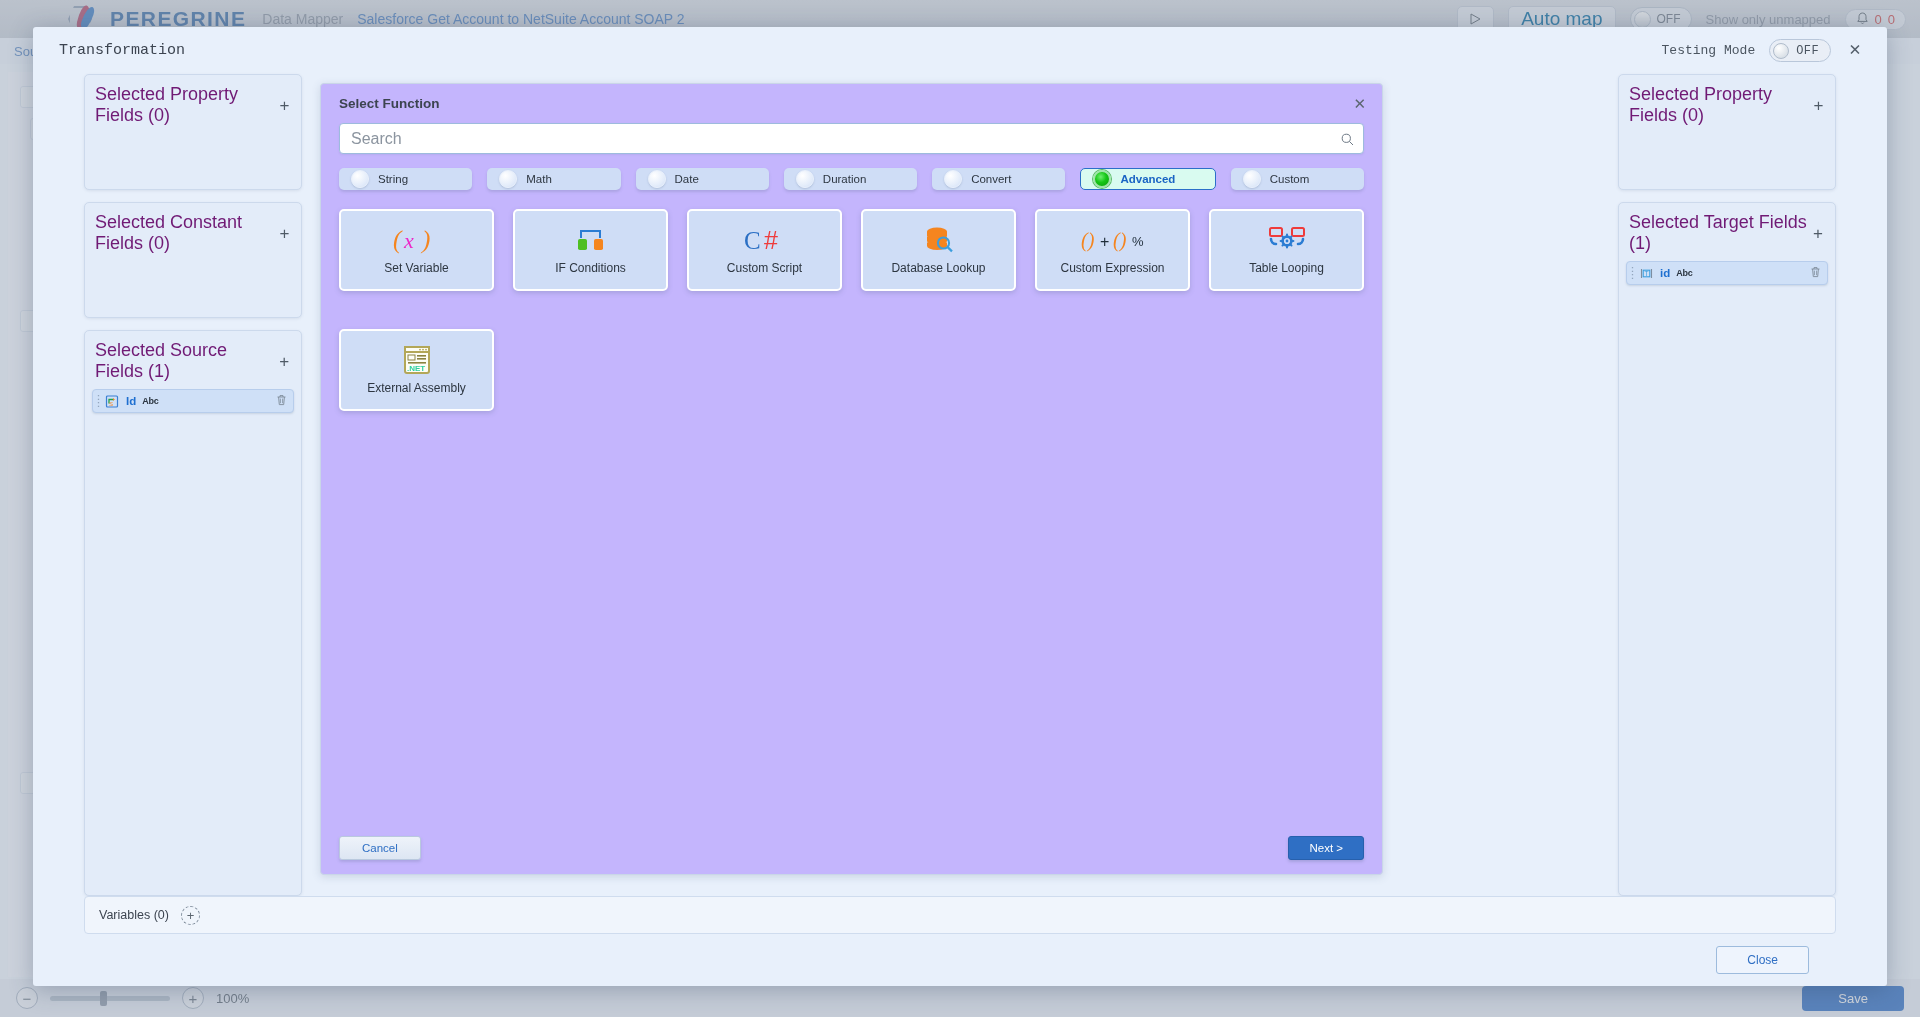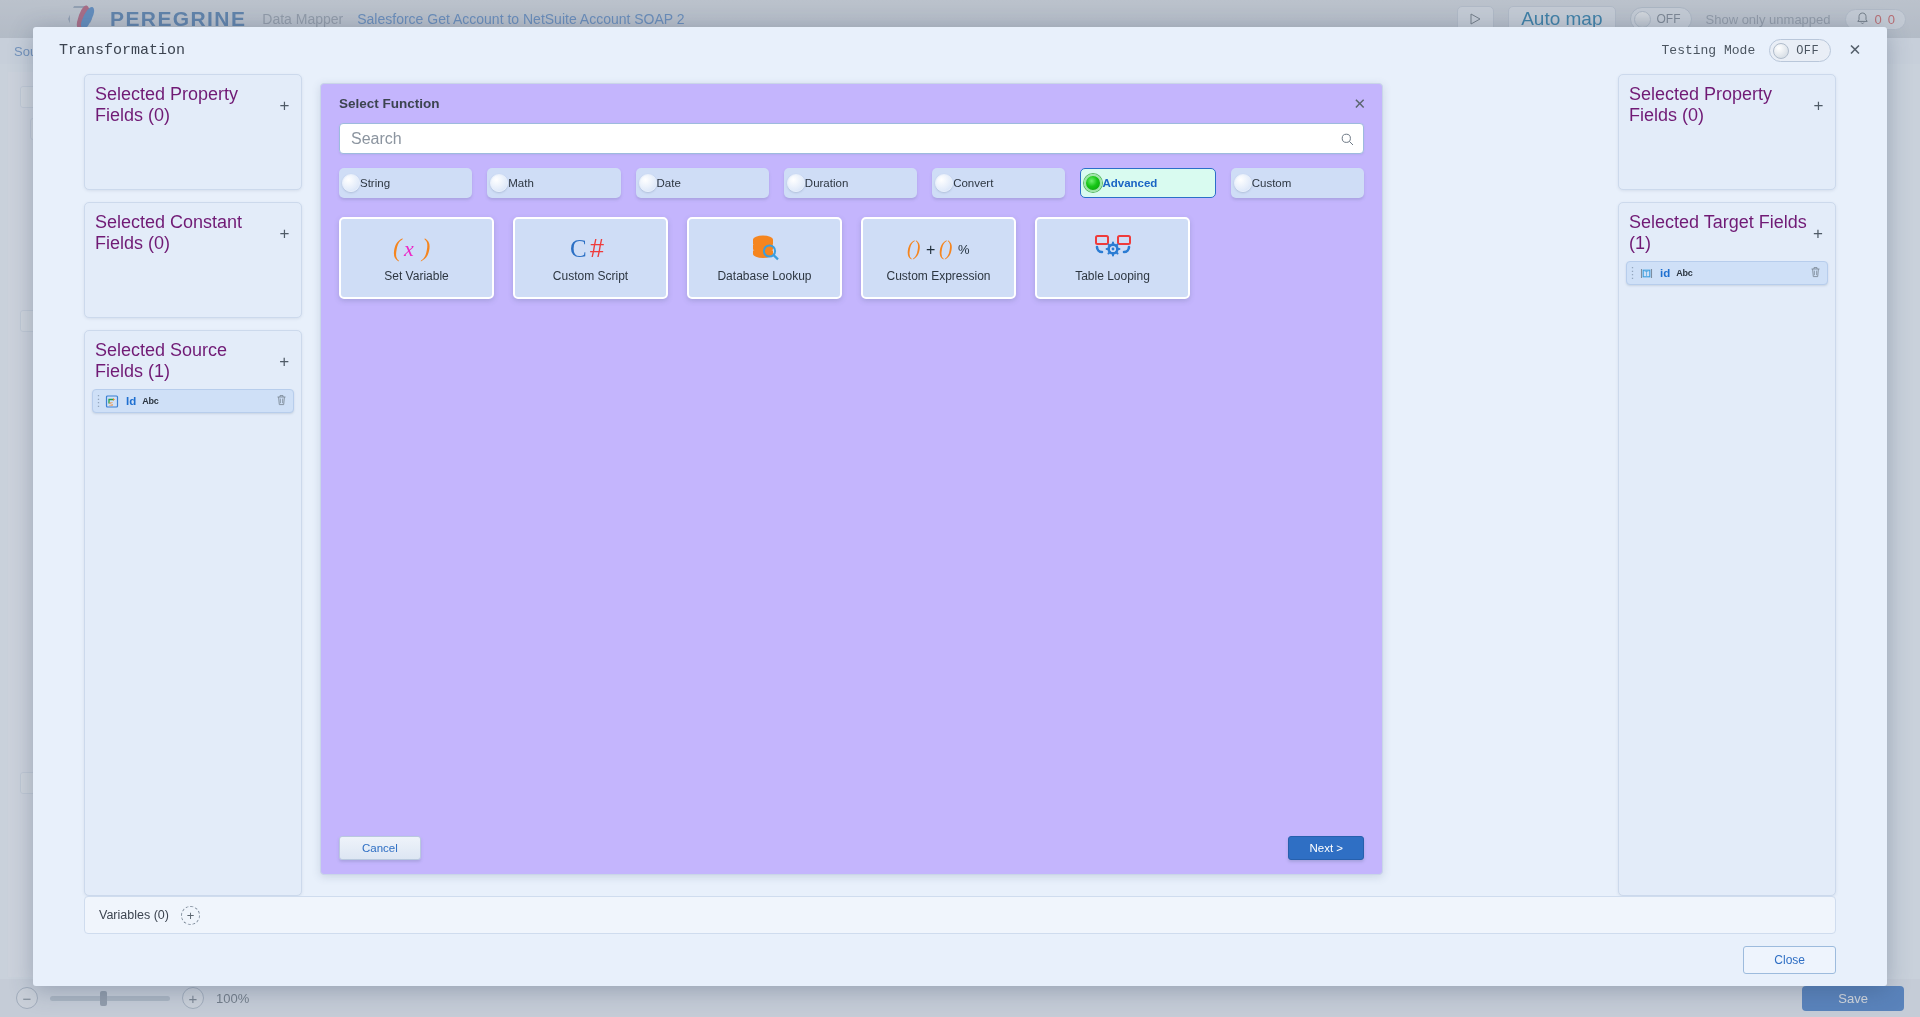--- a/index.html
+++ b/index.html
@@ -202,23 +202,23 @@
   }
   .sf-search input::placeholder { color: #8b949f; }
   .sf-search .mag {
     position: absolute; right: 10px; top: 8px; width: 12px; height: 12px;
   }
 
   .cat-row {
     display: flex; gap: 15px; padding: 14px 18px 0 18px;
   }
   .cat-pill {
-    flex: 1; display: flex; align-items: center; 
-    background: #cfddf6; border-radius: 5px; height: 30px;
-    padding-left: 3px; cursor: pointer;
+    flex: 1; display: flex; align-items: center; gap: 9px;
+    background: #cfddf6; border-radius: 5px; height: 22px;
+    padding-left: 12px; cursor: pointer;
     box-shadow: 0 2px 3px rgba(80,100,130,0.22);
   }
   .cat-pill .dot {
     width: 18px; height: 18px; border-radius: 50%;
     background: radial-gradient(circle at 34% 30%, #ffffff 0%, #e3ecfa 65%, #cfddf6 100%);
     border: 1px solid #e9f0fb; flex: none;
     box-shadow: 0 1px 2px rgba(80,100,130,0.25);
   }
   .cat-pill .lbl { font-size: 11.5px; color: #2d3641; }
   .cat-pill.selected {
@@ -270,21 +270,21 @@
     flex: none;
   }
   .variables-label { font-size: 12.5px; color: #3c4450; }
   .variables-add {
     width: 19px; height: 19px; border-radius: 50%;
     border: 1px dashed #7f8c9b; color: #5c6670; font-size: 13px;
     display: flex; align-items: center; justify-content: center; cursor: pointer;
   }
   .modal-footer {
     height: 52px; display: flex; align-items: center; justify-content: flex-end;
-    padding-right: 51px; flex: none;
+    padding-right: 78px; flex: none;
   }
   .btn-close-modal {
     background: #eef4fd; border: 1px solid #9dbbdd; color: #2f6fc4;
     font-size: 12px; border-radius: 3px; padding: 6px 30px; cursor: pointer;
   }
 </style>
 </head>
 <body>
 
 <div id="app-background">
@@ -479,20 +479,30 @@
           <span class="fn-icon">
             <svg width="56" height="30" viewBox="0 0 56 30">
               <text x="4" y="23" font-size="25" fill="#f5851f" font-style="italic" font-family="Liberation Serif, serif">(</text>
               <text x="15" y="23" font-size="22" fill="#ec29c8" font-style="italic" font-family="Liberation Serif, serif">x</text>
               <text x="33" y="23" font-size="25" fill="#f5851f" font-style="italic" font-family="Liberation Serif, serif">)</text>
             </svg>
           </span>
           <span class="fn-label">Set Variable</span>
         </div>
 
+        <div class="fn-card">
+          <span class="fn-icon">
+            <svg width="34" height="30" viewBox="0 0 34 30">
+              <path d="M7 13 V6 H26 V13" fill="none" stroke="#2b7cd3" stroke-width="2"></path>
+              <rect x="4" y="14" width="9" height="11" rx="1.8" fill="#4fbf22"></rect>
+              <rect x="20" y="14" width="9" height="11" rx="1.8" fill="#f5851f"></rect>
+            </svg>
+          </span>
+          <span class="fn-label">IF Conditions</span>
+        </div>
 
         <div class="fn-card">
           <span class="fn-icon">
             <svg width="46" height="30" viewBox="0 0 46 30">
               <text x="2" y="24" font-size="25" fill="#2b6fc4" font-family="Liberation Serif, serif">C</text>
               <text x="22" y="24" font-size="25" fill="#ef3b3b" font-family="Liberation Sans, sans-serif">#</text>
             </svg>
           </span>
           <span class="fn-label">Custom Script</span>
         </div>
@@ -535,20 +545,37 @@
               <path d="M22 9.6 V11.6 M22 20.4 V22.4 M15.6 16 H17.6 M26.4 16 H28.4
                        M17.5 11.5 L18.9 12.9 M25.1 19.1 L26.5 20.5
                        M26.5 11.5 L25.1 12.9 M18.9 19.1 L17.5 20.5" stroke="#2b7cd3" stroke-width="2" stroke-linecap="round"></path>
             </svg>
           </span>
           <span class="fn-label">Table Looping</span>
         </div>
 
         <div style="flex-basis:100%; height:0;"></div>
 
+        <div class="fn-card">
+          <span class="fn-icon">
+            <svg width="30" height="30" viewBox="0 0 30 30">
+              <rect x="3" y="2" width="24" height="26" rx="2" fill="#fdfdf6" stroke="#b3a758" stroke-width="2"></rect>
+              <rect x="3" y="2" width="24" height="5" fill="#fdfdf6" stroke="#b3a758" stroke-width="2"></rect>
+              <circle cx="18" cy="4.6" r="0.9" fill="#b3a758"></circle>
+              <circle cx="21" cy="4.6" r="0.9" fill="#b3a758"></circle>
+              <circle cx="24" cy="4.6" r="0.9" fill="#b3a758"></circle>
+              <rect x="6" y="10" width="7" height="5" fill="none" stroke="#8b8340" stroke-width="1"></rect>
+              <rect x="15" y="10" width="9" height="1.6" fill="#8b8340"></rect>
+              <rect x="15" y="13" width="9" height="1.6" fill="#8b8340"></rect>
+              <rect x="6" y="17" width="18" height="1.6" fill="#8b8340"></rect>
+              <text x="5" y="26" font-size="8" font-weight="bold" fill="#2ecfa0" font-family="Liberation Sans, sans-serif">.NET</text>
+            </svg>
+          </span>
+          <span class="fn-label">External Assembly</span>
+        </div>
       </div>
 
       <div class="sf-footer">
         <div class="btn-cancel">Cancel</div>
         <div class="btn-next">Next &gt;</div>
       </div>
     </div>
 
     <div class="side-col right">
 

